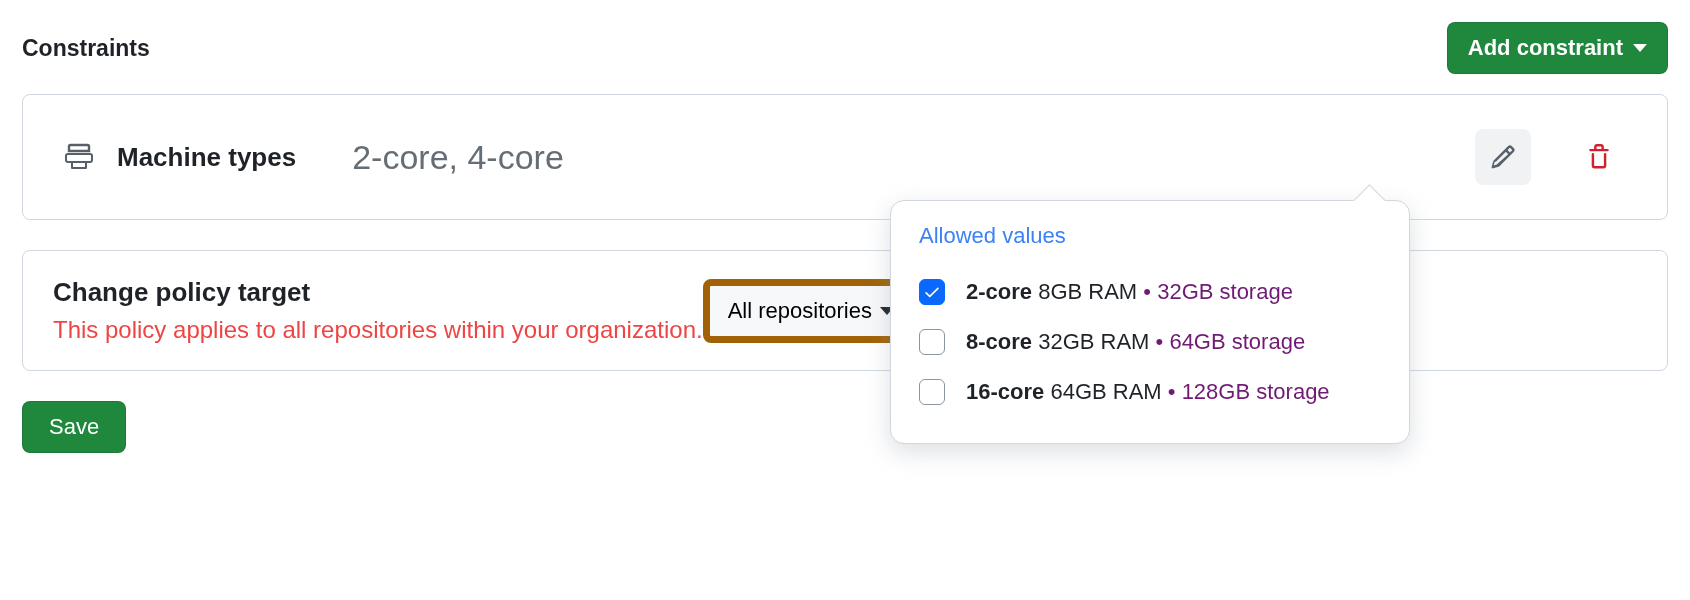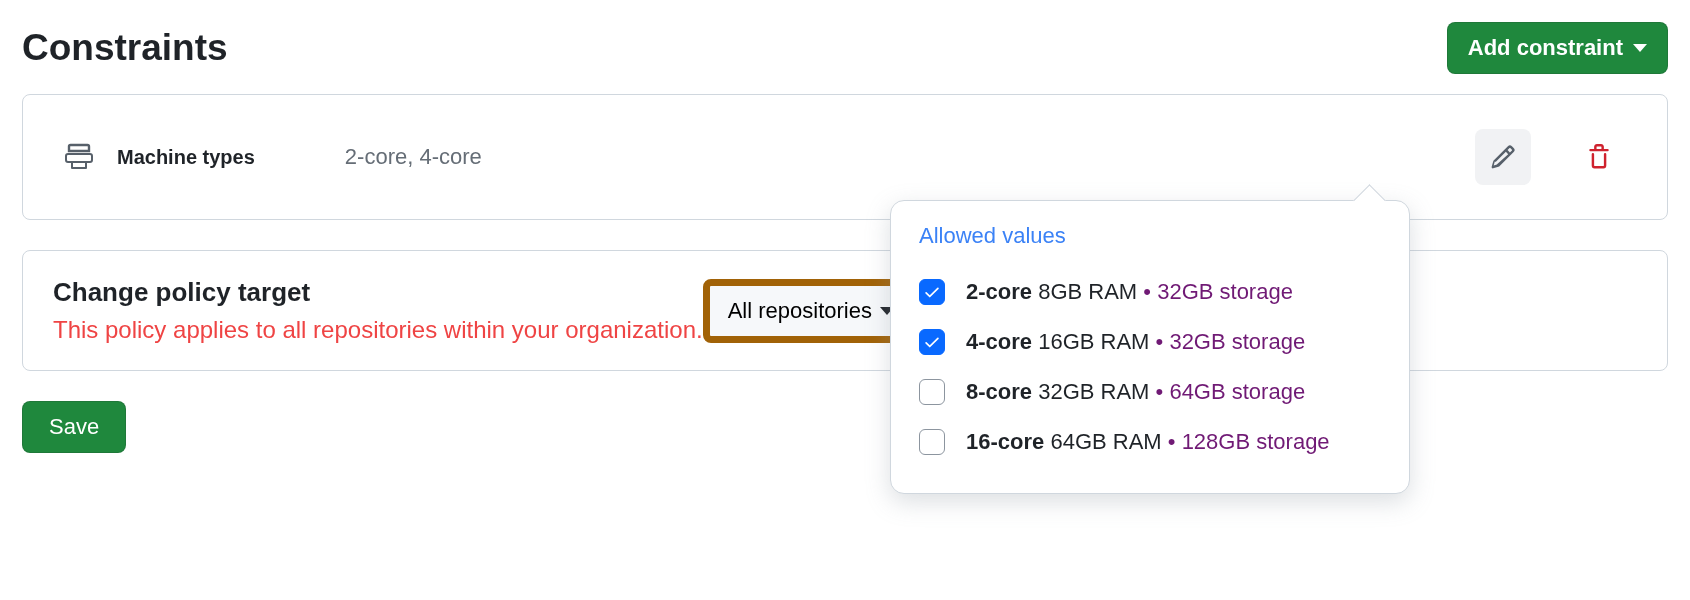--- a/index.html
+++ b/index.html
@@ -10,21 +10,21 @@
   width: 1690px;
   color: #1f2328;
 }
 .header-row {
   display: flex;
   justify-content: space-between;
   align-items: center;
   margin-bottom: 20px;
 }
 .section-title {
-  font-size: 37px;
+  font-size: 23px;
   font-weight: 600;
 }
 .btn-green {
   background: #1f883d;
   color: #fff;
   border: 1px solid rgba(31,35,40,0.15);
   border-radius: 8px;
   padding: 12px 20px;
   font-size: 22px;
   font-weight: 700;
@@ -49,26 +49,26 @@
   display: flex;
   align-items: center;
   padding: 34px 40px;
 }
 .constraint-icon {
   color: #57606a;
   display: flex;
   margin-right: 22px;
 }
 .constraint-name {
-  font-size: 20px;
+  font-size: 26px;
   font-weight: 600;
-  margin-right: 90px;
+  margin-right: 56px;
 }
 .constraint-summary {
-  font-size: 22px;
+  font-size: 34px;
   color: #656d76;
   flex: 1;
 }
 .icon-btn {
   width: 56px;
   height: 56px;
   border-radius: 8px;
   display: flex;
   align-items: center;
   justify-content: center;
@@ -238,28 +238,20 @@
 
   <div class="option">
     <span class="checkbox checked">
       <svg width="18" height="18" viewBox="0 0 16 16" fill="currentColor">
           <path d="M13.78 4.22a.75.75 0 0 1 0 1.06l-7.25 7.25a.75.75 0 0 1-1.06 0L2.22 9.28a.75.75 0 0 1 1.06-1.06L6 10.94l6.72-6.72a.75.75 0 0 1 1.06 0Z"></path>
         </svg>
     </span>
     <span class="option-text"><b>2-core</b> <span>8GB RAM</span> <span class="muted">• <span>32GB storage</span></span></span>
   </div>
 
-  <div class="option">
-    <span class="checkbox checked">
-      <svg width="18" height="18" viewBox="0 0 16 16" fill="currentColor">
-          <path d="M13.78 4.22a.75.75 0 0 1 0 1.06l-7.25 7.25a.75.75 0 0 1-1.06 0L2.22 9.28a.75.75 0 0 1 1.06-1.06L6 10.94l6.72-6.72a.75.75 0 0 1 1.06 0Z"></path>
-        </svg>
-    </span>
-    <span class="option-text"><b>4-core</b> <span>16GB RAM</span> <span class="muted">• <span>32GB storage</span></span></span>
-  </div>
 
   <div class="option">
     <span class="checkbox"></span>
     <span class="option-text"><b>8-core</b> <span>32GB RAM</span> <span class="muted">• <span>64GB storage</span></span></span>
   </div>
 
   <div class="option">
     <span class="checkbox"></span>
     <span class="option-text"><b>16-core</b> <span>64GB RAM</span> <span class="muted">• <span>128GB storage</span></span></span>
   </div>

